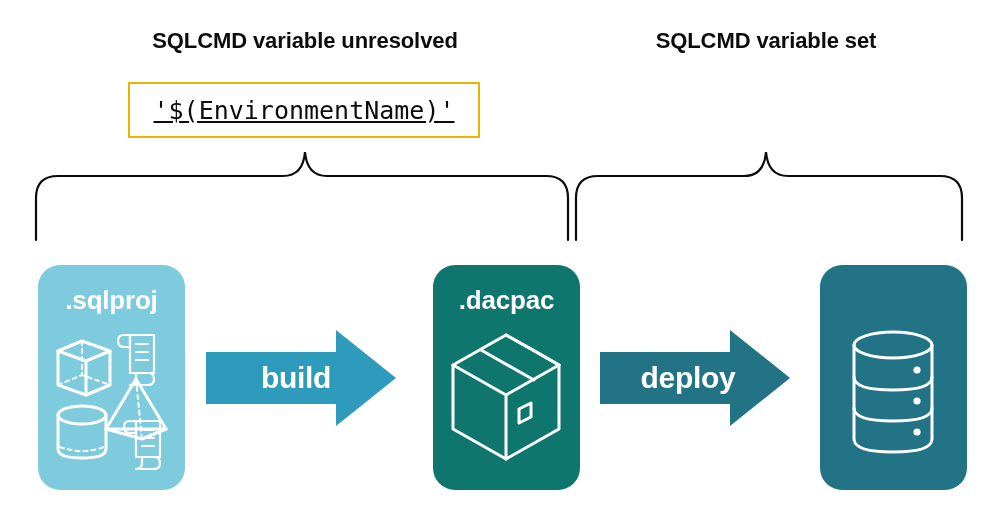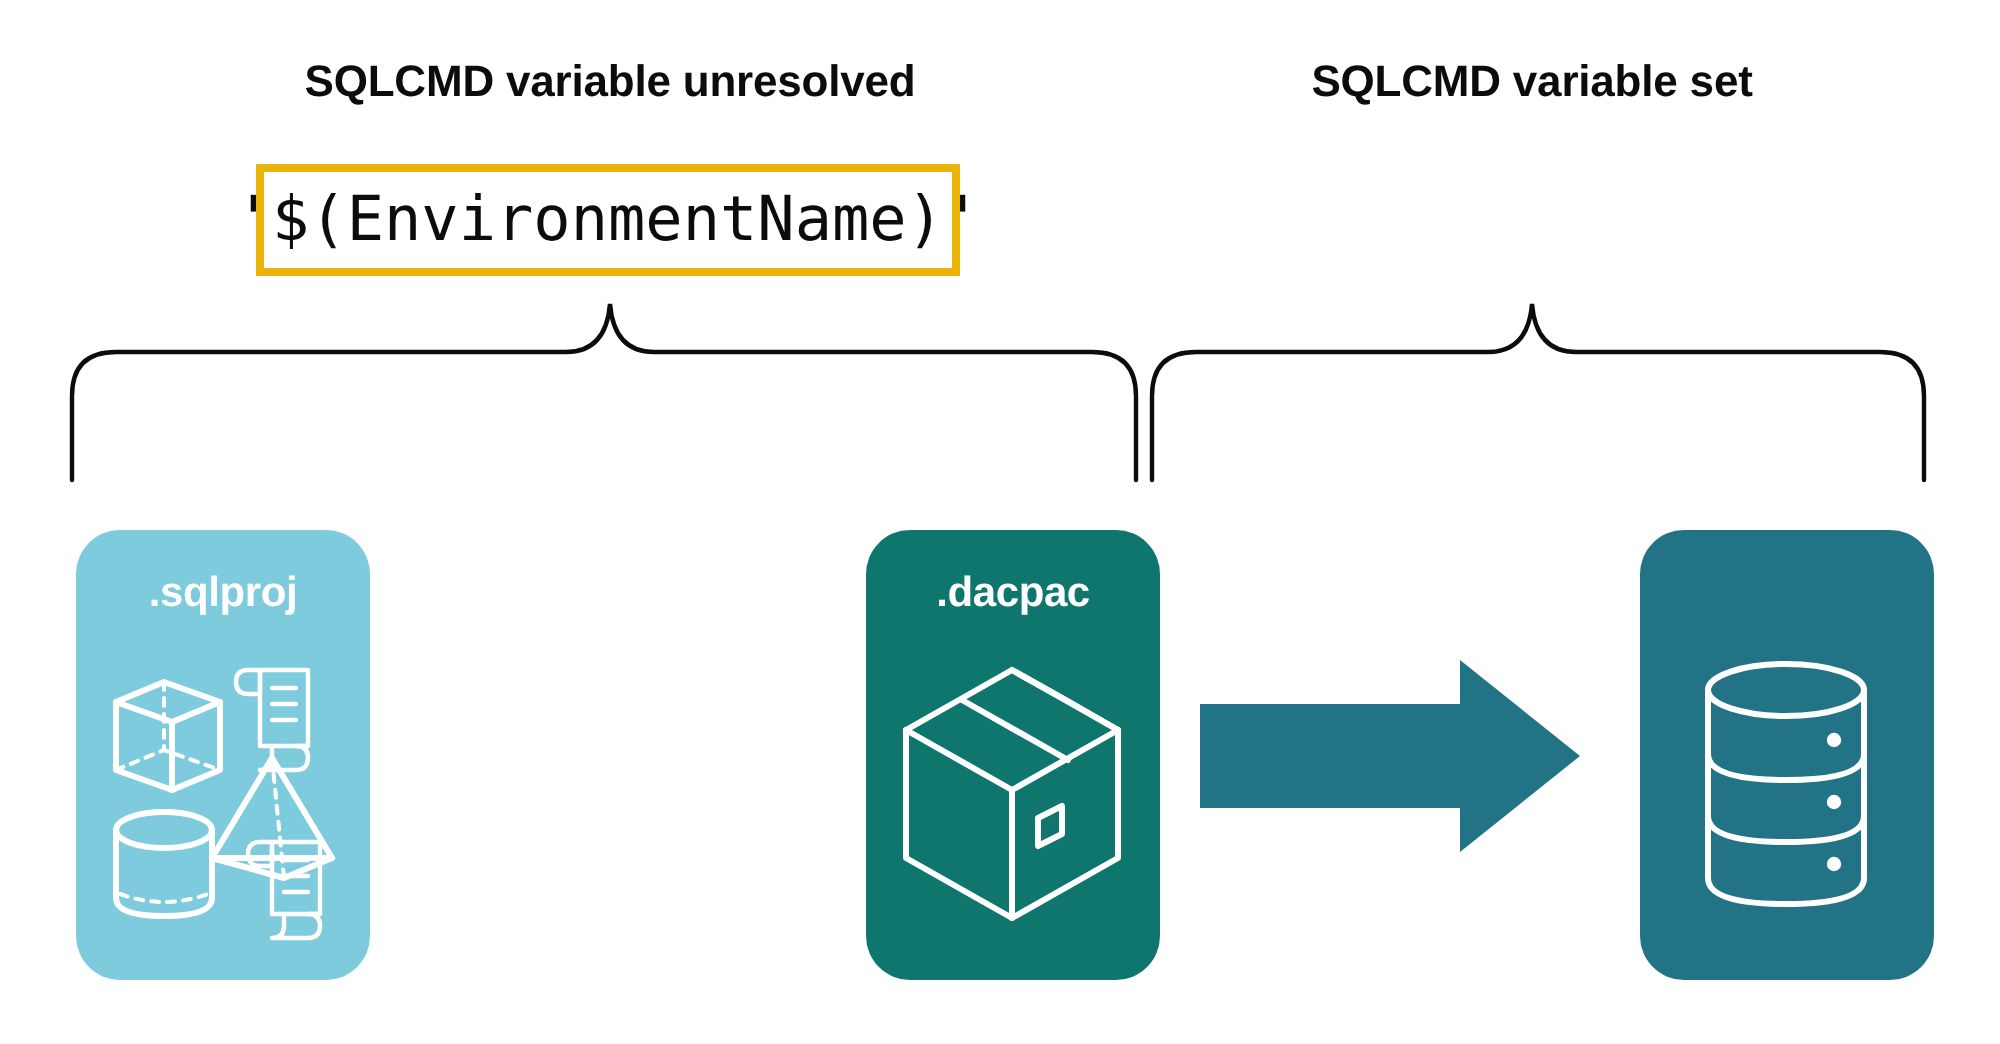--- a/index.html
+++ b/index.html
@@ -34,29 +34,30 @@
     text-align: center;
     transform: translateX(-50%);
   }
   #header-left  { left: 305px; top: 28px; }
   #header-right { left: 766px; top: 28px; }
 
   
   .code-box {
     position: absolute;
     box-sizing: border-box;
-    border: 4px solid #eab308;
+    border: 2px solid #eab308;
     background: #ffffff;
     display: flex;
     align-items: center;
     justify-content: center;
     font-family: "DejaVu Sans Mono", monospace;
-    font-size: 31px;
+    font-size: 25px;
     color: #0c0c0c;
     white-space: nowrap;
+    text-decoration: underline;
   }
   #code-box-left  { left: 128px; top: 82px; width: 352px; height: 56px; }
   #code-box-right { left: 667px; top: 82px; width: 199px; height: 56px; }
 
   
   .brace-svg {
     position: absolute;
     top: 150px;
     left: 0;
     width: 1000px;
@@ -83,21 +84,21 @@
   #card-database { left: 820px; background: #237387; }
 
   .card-label {
     position: absolute;
     top: 20px;
     left: 0;
     width: 100%;
     text-align: center;
     font-family: "Liberation Sans", sans-serif;
     font-weight: bold;
-    font-size: 21px;
+    font-size: 26px;
     color: #ffffff;
     letter-spacing: -0.2px;
     white-space: nowrap;
   }
   .card-art {
     position: absolute;
     top: 52px;
     left: 0;
     width: 147px;
     height: 160px;
@@ -229,20 +230,26 @@
         <g>
           <path class="ln-thin" d="M 92,104 Q 86,104 86,110 Q 86,116 92,116 L 98,116 L 98,104 Z"></path>
           <path class="ln-thin" d="M 98,104 L 122,104 L 122,140 L 98,140 Z"></path>
           <path class="ln-thin" d="M 122,140 L 116,140 Q 122,140 122,146 Q 122,152 116,152 L 98,152 Q 104,152 104,146 L 104,140"></path>
           <path class="ln-thin" d="M 104,113 L 116,113 M 104,121 L 116,121 M 104,129 L 116,129"></path>
         </g>
       </svg>
     </div>
   </div>
 
+  <div class="arrow" id="arrow-build">
+    <svg viewBox="0 0 190 96" preserveAspectRatio="none">
+      <path fill="#2E9BBD" d="M 0,22 L 130,22 L 130,0 L 190,48 L 130,96 L 130,74 L 0,74 Z"></path>
+    </svg>
+    <div class="arrow-label">build</div>
+  </div>
 
   <div class="card" id="card-dacpac">
     <div class="card-label">.dacpac</div>
     <div class="card-art">
       <svg viewBox="0 0 147 160">
         <g>
 
           <path class="ln" d="M 20,48 L 20,112 L 73,142 L 126,112 L 126,48 L 73,18 Z"></path>
 
           <path class="ln" d="M 73,78 L 73,142"></path>
@@ -254,20 +261,21 @@
           <path class="ln" d="M 86,92 L 98,86 L 98,100 L 86,106 Z"></path>
         </g>
       </svg>
     </div>
   </div>
 
   <div class="arrow" id="arrow-deploy">
     <svg viewBox="0 0 190 96" preserveAspectRatio="none">
       <path fill="#237387" d="M 0,22 L 130,22 L 130,0 L 190,48 L 130,96 L 130,74 L 0,74 Z"></path>
     </svg>
+    <div class="arrow-label">deploy</div>
   </div>
 
   <div class="card" id="card-database">
     <div class="card-art">
       <svg viewBox="0 0 147 160">
         <g>
           <ellipse class="ln" cx="73" cy="28" rx="39" ry="13"></ellipse>
           <path class="ln" d="M 34,28 L 34,122 Q 34,135 73,135 Q 112,135 112,122 L 112,28"></path>
           <path class="ln" d="M 34,60 Q 34,73 73,73 Q 112,73 112,60"></path>
           <path class="ln" d="M 34,91 Q 34,104 73,104 Q 112,104 112,91"></path>

